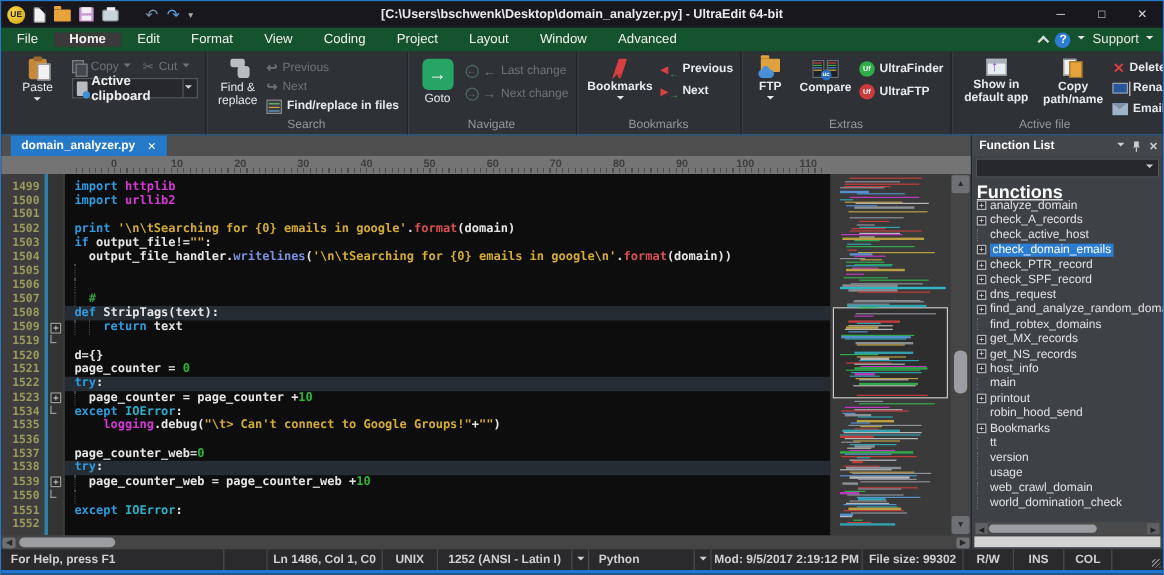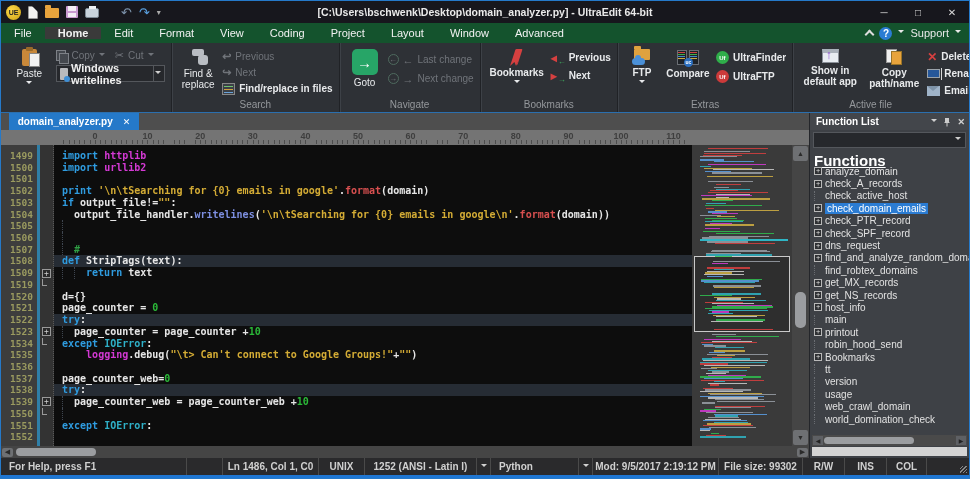--- a/index.html
+++ b/index.html
@@ -225,21 +225,21 @@
                 <span class="car"></span>
             </div>
             <div class="smallbtn disabled">
               <span class="i-cut">✂</span>
               <span>Cut</span>
                 <span class="car"></span>
             </div>
           </div>
           <div class="combo">
             <span class="i-miniclip"></span>
-            <span style="font-weight:bold">Windows writelines</span>
+            <span style="font-weight:bold">Active clipboard</span>
             <span class="cbtn">
                 <span class="car"></span>
               </span>
           </div>
         </div>
       </div>
     </div>
 
     <div class="rgroup">
       <div class="rg-body">

